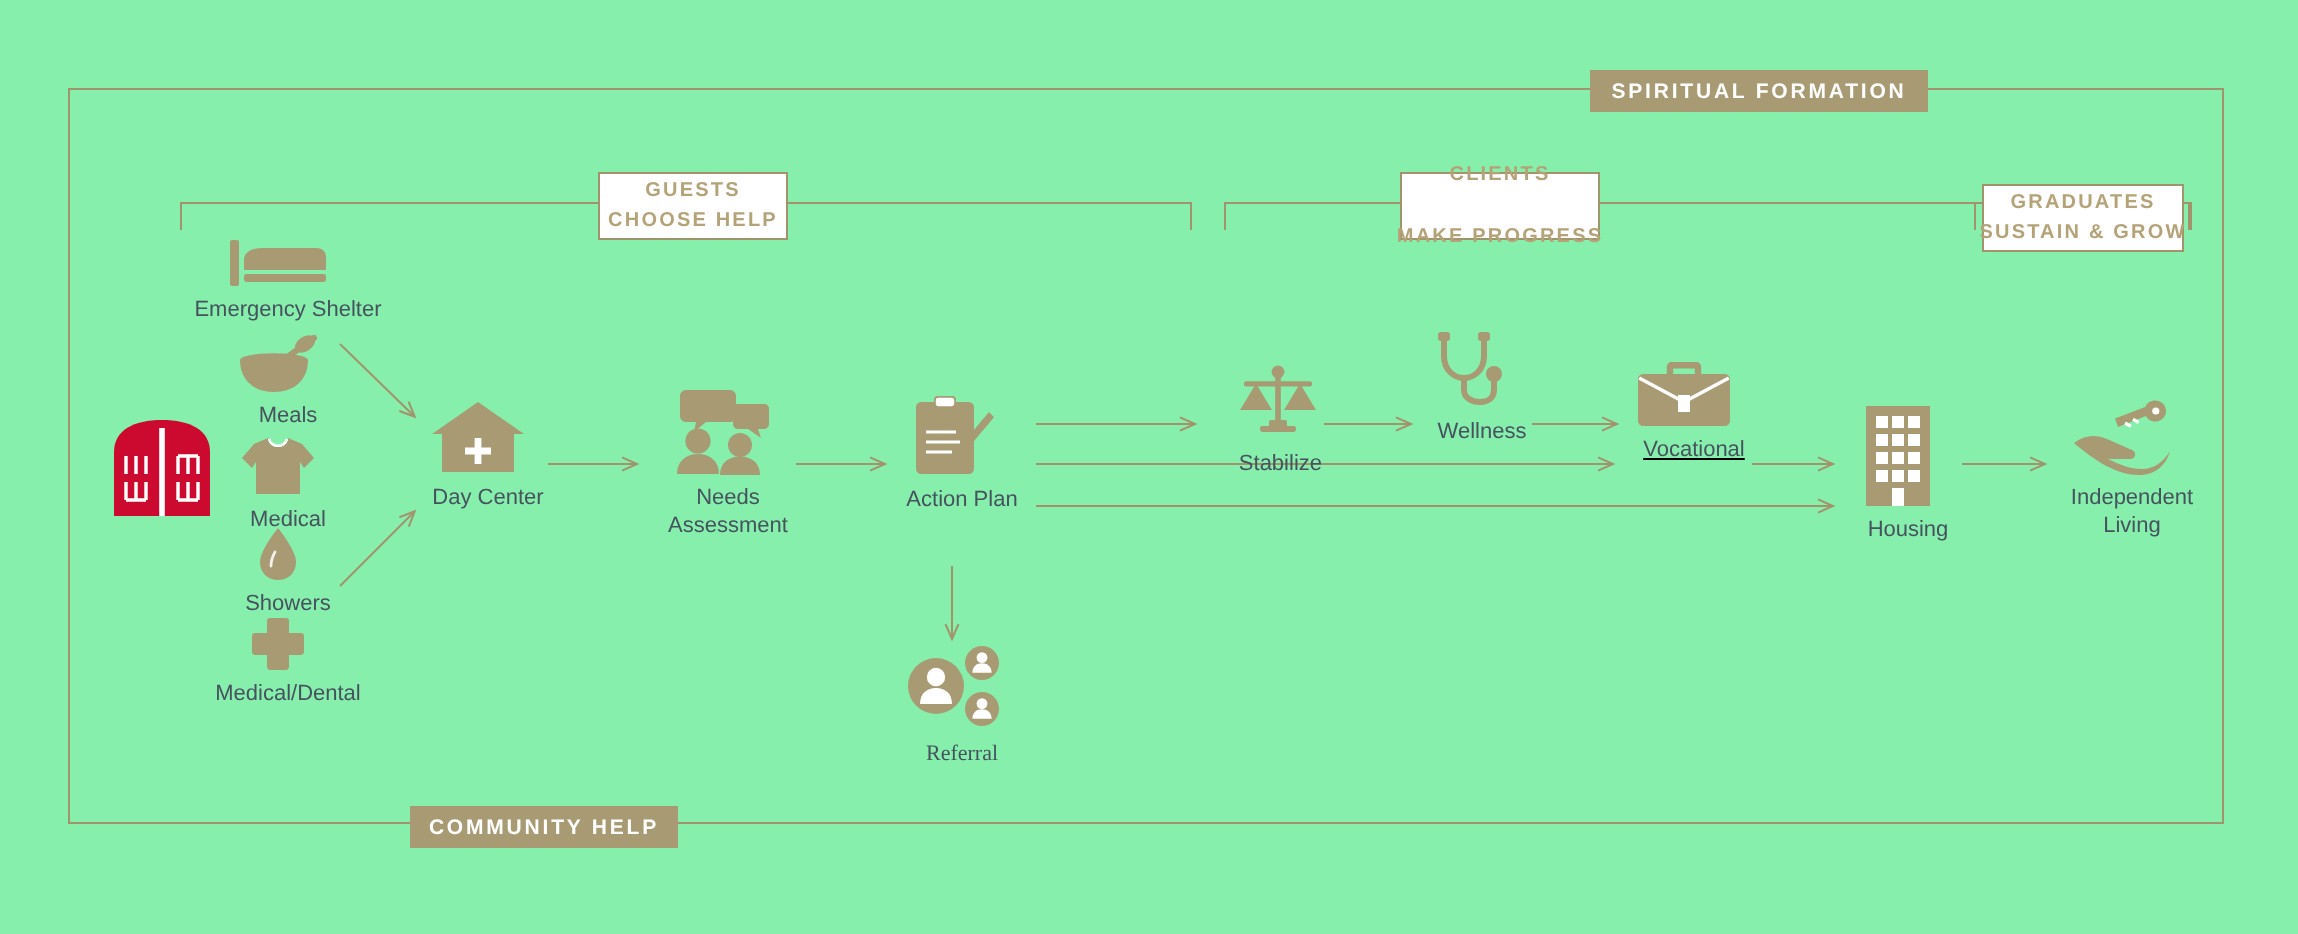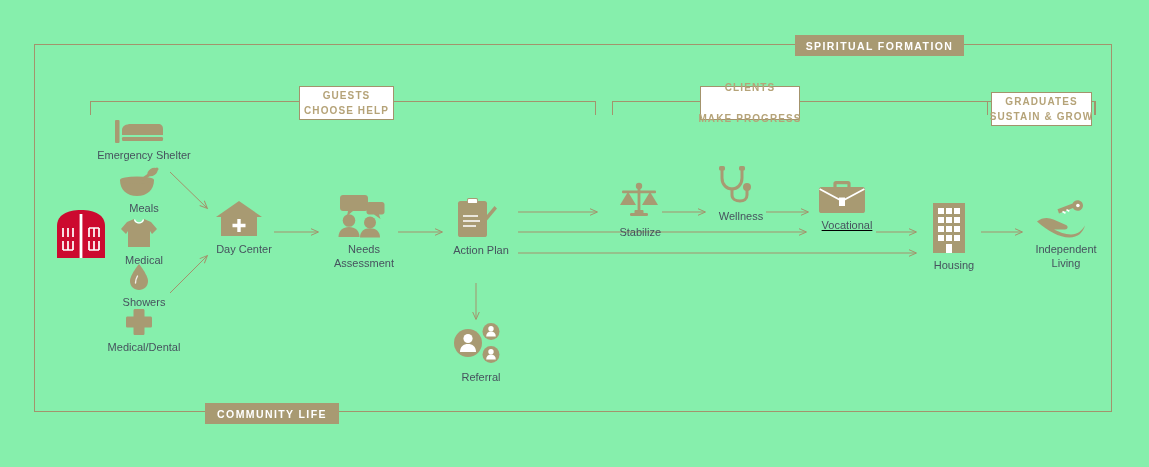--- a/index.html
+++ b/index.html
@@ -136,21 +136,21 @@
       <line x1="518" y1="253" x2="916" y2="253"></line>
 
       <line x1="662" y1="212" x2="705" y2="212"></line>
       <line x1="766" y1="212" x2="808" y2="212"></line>
       <line x1="876" y1="232" x2="916" y2="232"></line>
       <line x1="981" y1="232" x2="1022" y2="232"></line>
     </g>
   </svg>
 
   <div class="ribbon" id="ribbon-spiritual">SPIRITUAL FORMATION</div>
-  <div class="ribbon" id="ribbon-community">COMMUNITY LIFE</div>
+  <div class="ribbon" id="ribbon-community">COMMUNITY HELP</div>
 
   <div class="bracket b1"></div>
   <div class="bracket b2"></div>
   <div class="bracket b3"></div>
 
   <div class="phase-label" id="phase-1">
     <span>GUESTS</span>
     <span>CHOOSE HELP</span>
   </div>
   <div class="phase-label" id="phase-2">
@@ -263,21 +263,21 @@
         <rect x="13.9" y="1.9" width="9.2" height="4.2" rx="1.2" fill="#ffffff"></rect>
         <g stroke="#ffffff" stroke-width="1.5">
           <path d="M9 19 L24 19 M9 24 L26 24 M9 29 L22 29"></path>
         </g>
         <path class="gold" d="M40.5 9 L43 11.6 L30 27 L26.5 28.5 L27.5 24.5 Z"></path>
       </svg>
     </div>
     <div class="lbl">Action Plan</div>
   </div>
 
-  <div class="node" style="left:446px; top:322px; width:60px;">
+  <div class="node" style="left:446px; top:322px; width:60px;font-family:Liberation Serif, serif;">
     <div class="ic">
       <svg width="54" height="44" viewBox="0 0 54 44" xmlns="http://www.w3.org/2000/svg">
         <circle class="gold" cx="19" cy="21" r="14"></circle>
         <circle cx="19" cy="16.5" r="4.6" fill="#ffffff"></circle>
         <path d="M11 30 C11 24.5 14.6 22 19 22 C23.4 22 27 24.5 27 30 Z" fill="#ffffff"></path>
         <circle class="gold" cx="42" cy="9.5" r="8.5"></circle>
         <circle cx="42" cy="6.8" r="2.7" fill="#ffffff"></circle>
         <path d="M37.2 14.4 C37.2 11.2 39.3 9.6 42 9.6 C44.7 9.6 46.8 11.2 46.8 14.4 Z" fill="#ffffff"></path>
         <circle class="gold" cx="42" cy="32.5" r="8.5"></circle>
         <circle cx="42" cy="29.8" r="2.7" fill="#ffffff"></circle>

